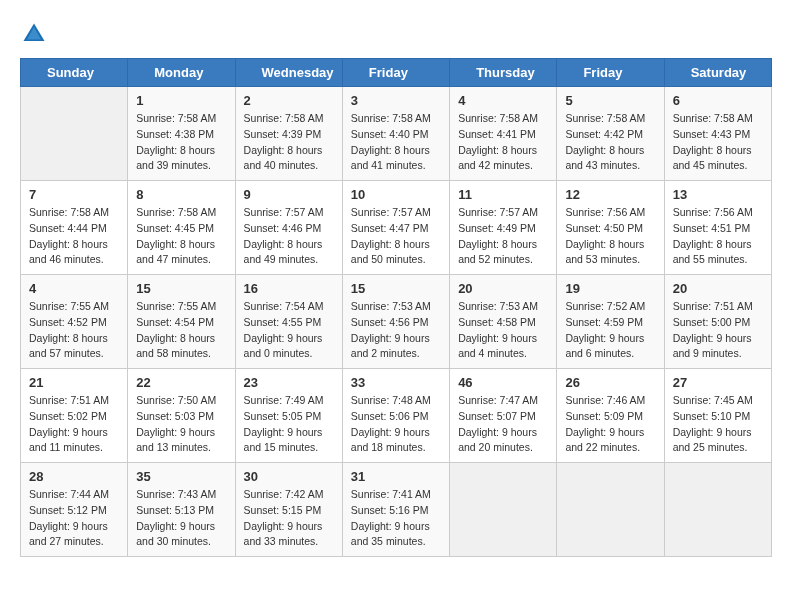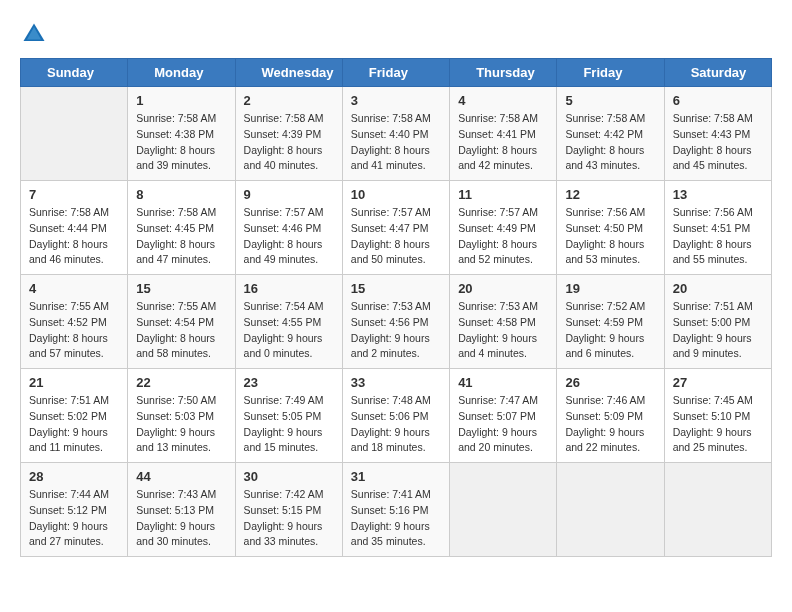--- a/index.html
+++ b/index.html
@@ -212,39 +212,39 @@
         </td>
         <td>
           <div class="day-number">23</div>
           <div class="day-info">Sunrise: 7:49 AM<br>Sunset: 5:05 PM<br>Daylight: 9 hours and 15 minutes.</div>
         </td>
         <td>
           <div class="day-number">33</div>
           <div class="day-info">Sunrise: 7:48 AM<br>Sunset: 5:06 PM<br>Daylight: 9 hours and 18 minutes.</div>
         </td>
         <td>
-          <div class="day-number">41</div>
+          <div class="day-number">46</div>
           <div class="day-info">Sunrise: 7:47 AM<br>Sunset: 5:07 PM<br>Daylight: 9 hours and 20 minutes.</div>
         </td>
         <td>
           <div class="day-number">26</div>
           <div class="day-info">Sunrise: 7:46 AM<br>Sunset: 5:09 PM<br>Daylight: 9 hours and 22 minutes.</div>
         </td>
         <td>
           <div class="day-number">27</div>
           <div class="day-info">Sunrise: 7:45 AM<br>Sunset: 5:10 PM<br>Daylight: 9 hours and 25 minutes.</div>
         </td>
       </tr>
       <tr>
         <td>
           <div class="day-number">28</div>
           <div class="day-info">Sunrise: 7:44 AM<br>Sunset: 5:12 PM<br>Daylight: 9 hours and 27 minutes.</div>
         </td>
         <td>
-          <div class="day-number">44</div>
+          <div class="day-number">35</div>
           <div class="day-info">Sunrise: 7:43 AM<br>Sunset: 5:13 PM<br>Daylight: 9 hours and 30 minutes.</div>
         </td>
         <td>
           <div class="day-number">30</div>
           <div class="day-info">Sunrise: 7:42 AM<br>Sunset: 5:15 PM<br>Daylight: 9 hours and 33 minutes.</div>
         </td>
         <td>
           <div class="day-number">31</div>
           <div class="day-info">Sunrise: 7:41 AM<br>Sunset: 5:16 PM<br>Daylight: 9 hours and 35 minutes.</div>
         </td>

